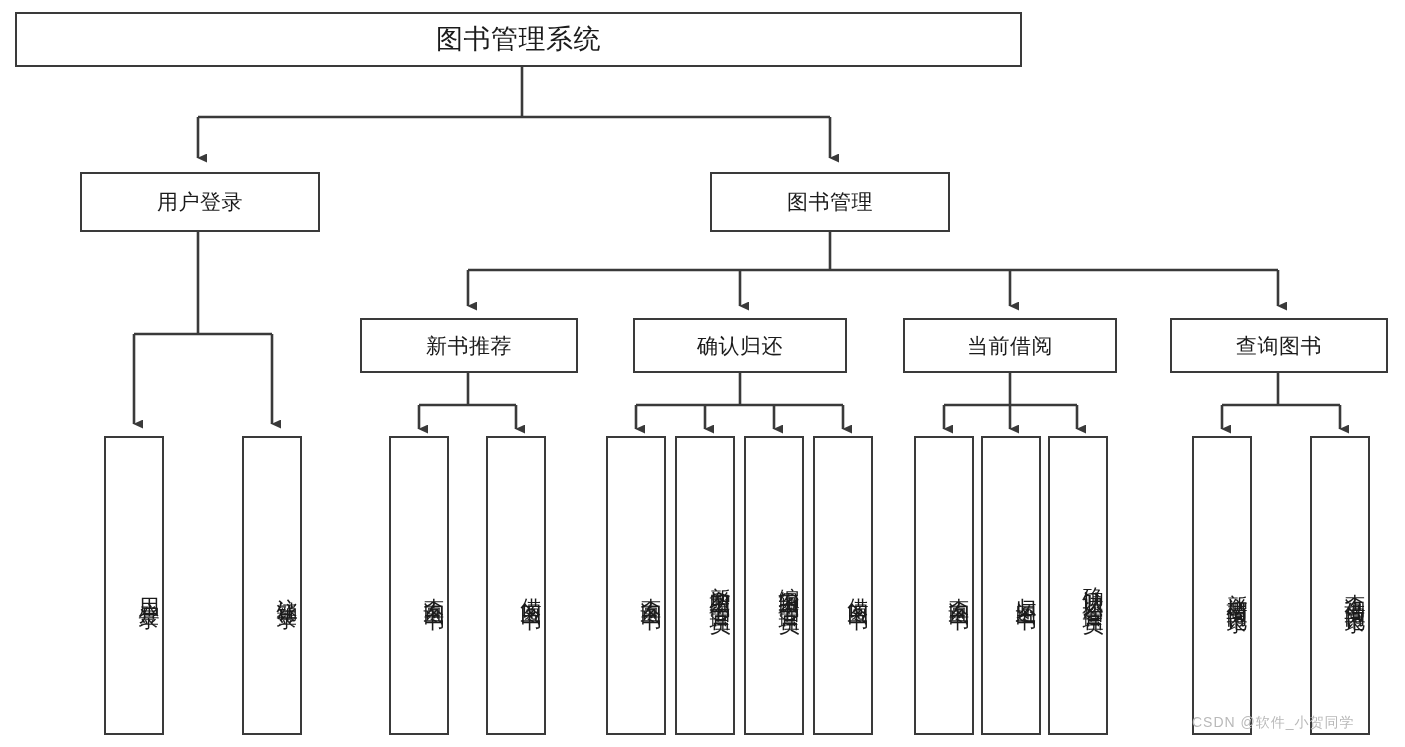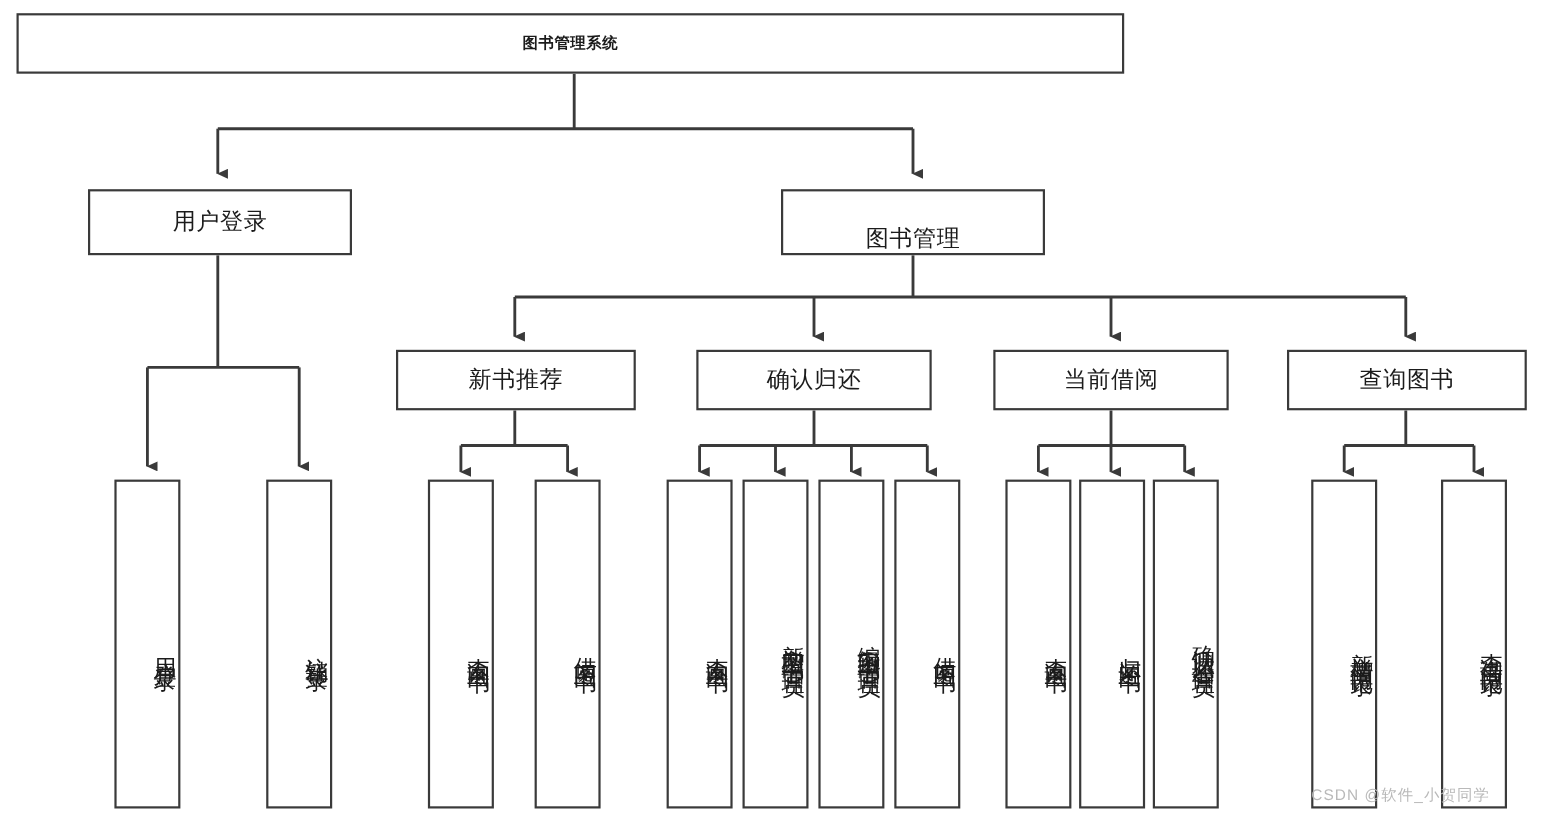--- a/index.html
+++ b/index.html
@@ -34,22 +34,21 @@
     align-items: center;
     justify-content: center;
     color: #1b1b1b;
     letter-spacing: 0.5px;
   }
   .node.horiz {
     font-size: 21px;
     line-height: 1.2;
   }
   .node.root {
-    font-size: 14px;
-    font-weight: bold;
+    font-size: 27px;
   }
   .node.vert {
     writing-mode: vertical-rl;
     text-orientation: upright;
     font-size: 21px;
     letter-spacing: 4px;
     line-height: 1.25;
     padding-top: 6px;
     align-items: flex-start;
     justify-content: center;
@@ -123,21 +122,21 @@
     </g>
   </svg>
 
   <div class="node horiz root" style="left:15px; top:12px; width:1007px; height:55px;">
     <span>图书管理系统</span>
   </div>
 
   <div class="node horiz" style="left:80px; top:172px; width:240px; height:60px;">
     <span>用户登录</span>
   </div>
-  <div class="node horiz" style="left:710px; top:172px; width:240px; height:60px;align-items:flex-end;">
+  <div class="node horiz" style="left:710px; top:172px; width:240px; height:60px;">
     <span>图书管理</span>
   </div>
 
   <div class="node horiz" style="left:360px; top:318px; width:218px; height:55px;">
     <span>新书推荐</span>
   </div>
   <div class="node horiz" style="left:633px; top:318px; width:214px; height:55px;">
     <span>确认归还</span>
   </div>
   <div class="node horiz" style="left:903px; top:318px; width:214px; height:55px;">

